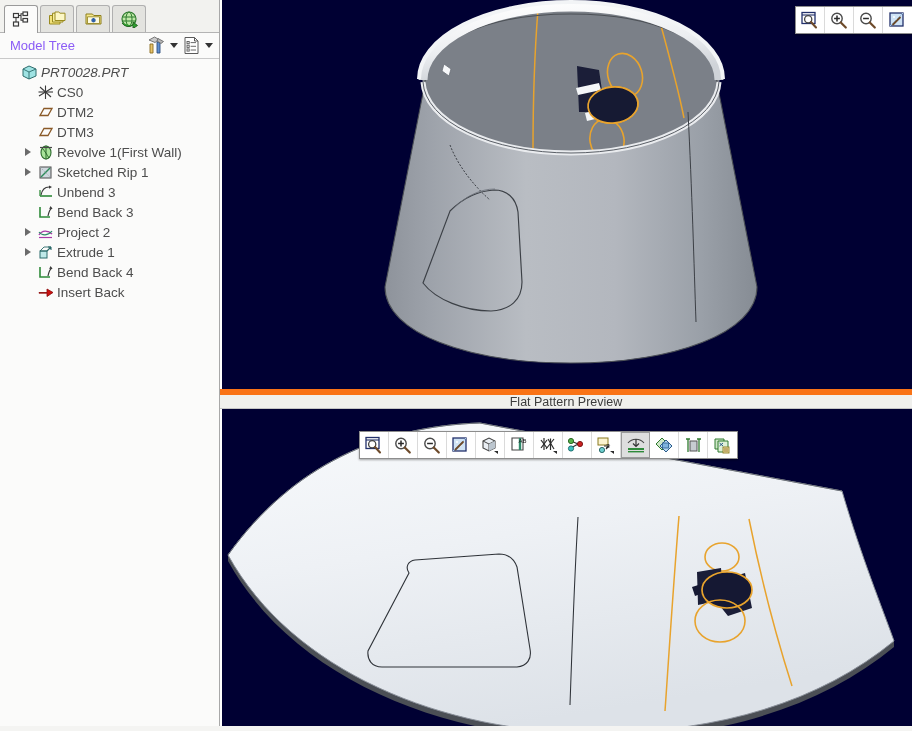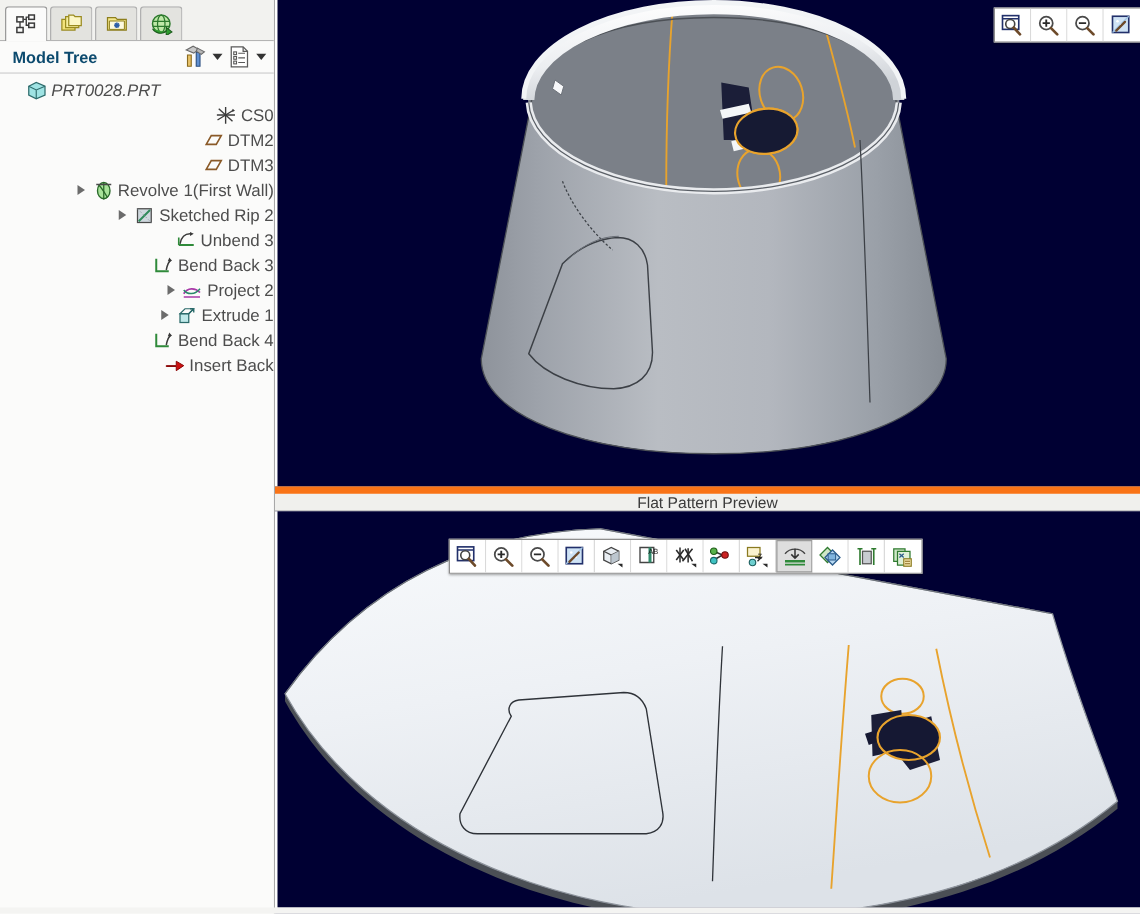--- a/index.html
+++ b/index.html
@@ -60,22 +60,22 @@
     height: 26px;
     display: flex;
     align-items: center;
     background: #fbfbfa;
     border-bottom: 1px solid #c9c9c9;
     padding: 0 4px 0 10px;
     box-sizing: border-box;
   }
   .tree-title {
     font-size: 13px;
-    font-weight: bold;
-    color: #0c4a6e;
+    font-weight: normal;
+    color: #8b5cf6;
     flex: 1;
   }
   .hdr-btn {
     width: 22px; height: 20px;
     display: flex; align-items: center; justify-content: center;
     cursor: pointer;
   }
   .hdr-arrow {
     width: 13px; height: 20px;
     display: flex; align-items: center; justify-content: center;
@@ -117,21 +117,21 @@
     border-left: 6px solid #6b6b6b;
   }
   .tree-row .ticon {
     width: 19px; height: 18px;
     display: flex; align-items: center; justify-content: center;
     flex: 0 0 19px;
     margin-right: 2px;
   }
   .tree-row .tlabel { color: #4d4d4d; }
   .indent0 { padding-left: 4px; font-style: italic; }
-  .indent1 { padding-left: 20px; justify-content: flex-end; }
+  .indent1 { padding-left: 20px; }
 
   
   #right-area {
     flex: 1;
     display: flex;
     flex-direction: column;
     background: #ffffff;
     position: relative;
   }
 
@@ -338,21 +338,21 @@
           <span class="expander">
             <span class="tri-right"></span>
           </span>
           <span class="ticon">
             <svg width="18" height="17" viewBox="0 0 18 17">
               <rect x="3" y="3" width="11" height="11" fill="#cfd8de" stroke="#4a4a4a" stroke-width="1"></rect>
               <path d="M4 13 L13 4" stroke="#2f8a5a" stroke-width="1.5"></path>
               <path d="M3 3 L14 14" stroke="#9aa4ab" stroke-width=".8" stroke-dasharray="1.5 1.5"></path>
             </svg>
           </span>
-          <span class="tlabel">Sketched Rip 2</span>
+          <span class="tlabel">Sketched Rip 1</span>
         </div>
         <div class="tree-row indent1">
           <span class="expander"></span>
           <span class="ticon">
             <svg width="18" height="17" viewBox="0 0 18 17">
               <path d="M3 12 H15" stroke="#2f8a3a" stroke-width="1.6"></path>
               <path d="M4 11 C5 6, 8 3, 12 3" fill="none" stroke="#3a3a3a" stroke-width="1.2"></path>
               <path d="M12 1.5 L15 3 L12 4.8 Z" fill="#3a3a3a"></path>
               <path d="M3 6 L3 12" stroke="#2f8a3a" stroke-width="1.3"></path>
             </svg>

